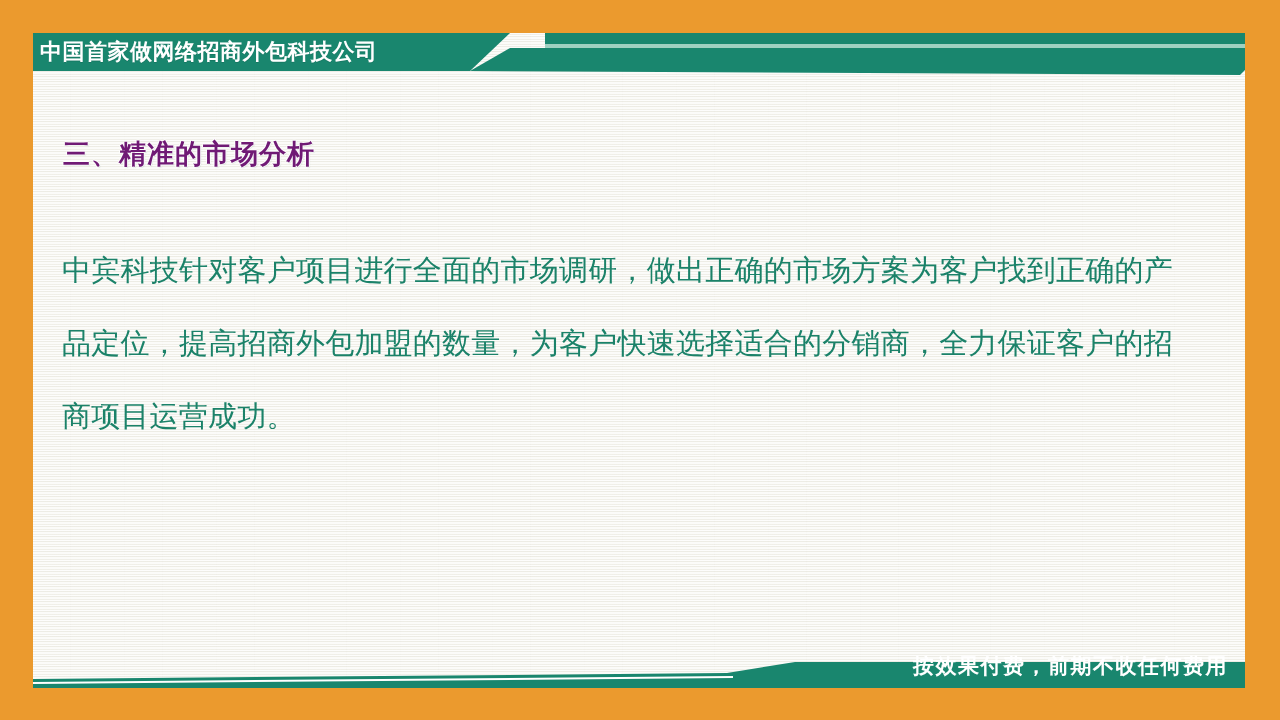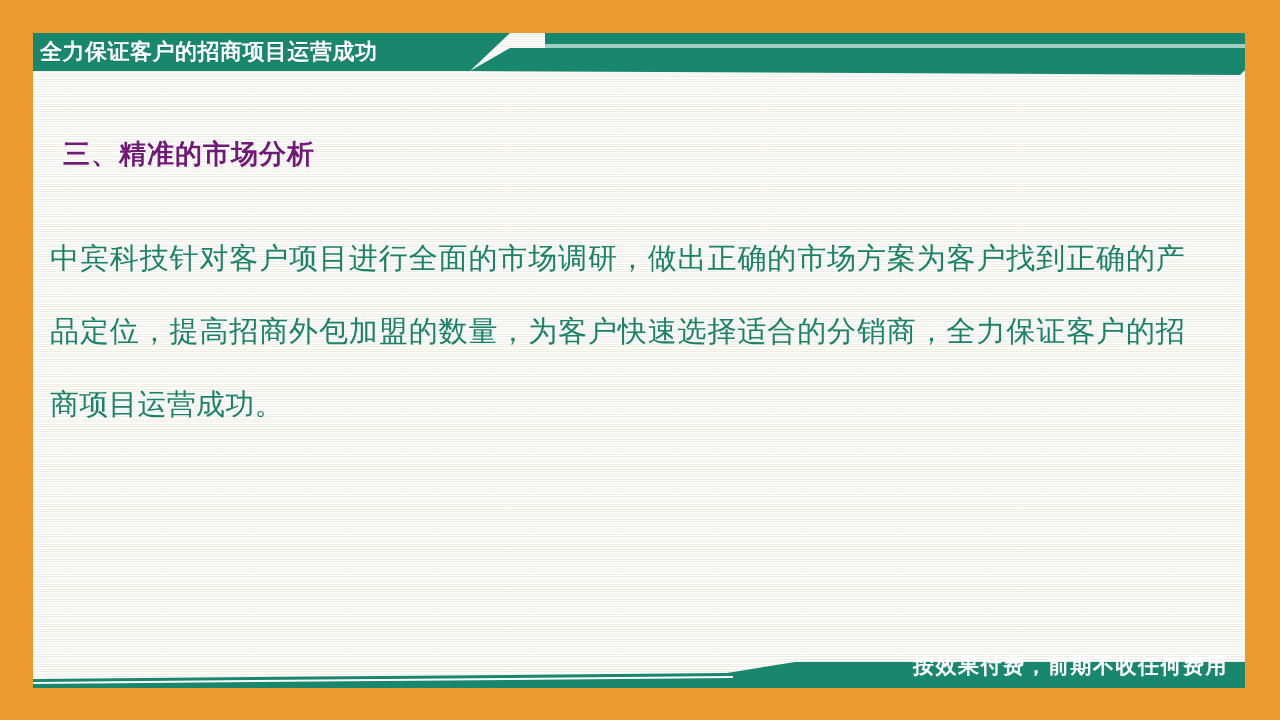--- a/index.html
+++ b/index.html
@@ -103,21 +103,21 @@
     top: 222px;
     width: 1135px;
     font-family: "Liberation Serif", "DejaVu Serif", serif;
     font-size: 29px;
     line-height: 73px;
     color: #1b8269;
     text-align: justify;
     text-justify: inter-character;
     letter-spacing: 0.2px;
   }
-  .body-copy p { margin: 0; }
+  .body-copy p { margin: 12px; }
 
   
   .footer-wrap {
     position: absolute;
     left: 0;
     bottom: 0;
     width: 1280px;
     height: 110px;
     pointer-events: none;
   }
@@ -149,21 +149,21 @@
       <polygon fill="#19866e" points="545,33 1245,33 1245,44 545,44"></polygon>
 
       <polygon fill="#19866e" points="510,48 1245,48 1245,70 1240,75 470,71"></polygon>
 
       <polygon fill="#9fd0c1" points="545,44 1245,44 1245,48 545,48"></polygon>
 
       <rect x="0" y="0" width="33" height="120" fill="#eb9a2e"></rect>
       <rect x="1245" y="0" width="35" height="120" fill="#eb9a2e"></rect>
       <rect x="0" y="0" width="1280" height="33" fill="#eb9a2e"></rect>
     </svg>
-    <div class="header-title">全力保证客户的招商项目运营成功</div>
+    <div class="header-title">中国首家做网络招商外包科技公司</div>
   </div>
 
   <div class="section-heading">三、精准的市场分析</div>
 
   <div class="body-copy">
     <p>中宾科技针对客户项目进行全面的市场调研，做出正确的市场方案为客户找到正确的产品定位，提高招商外包加盟的数量，为客户快速选择适合的分销商，全力保证客户的招商项目运营成功。</p>
   </div>
 
   <div class="footer-wrap">
     <svg width="1280" height="110" viewBox="0 0 1280 110">

